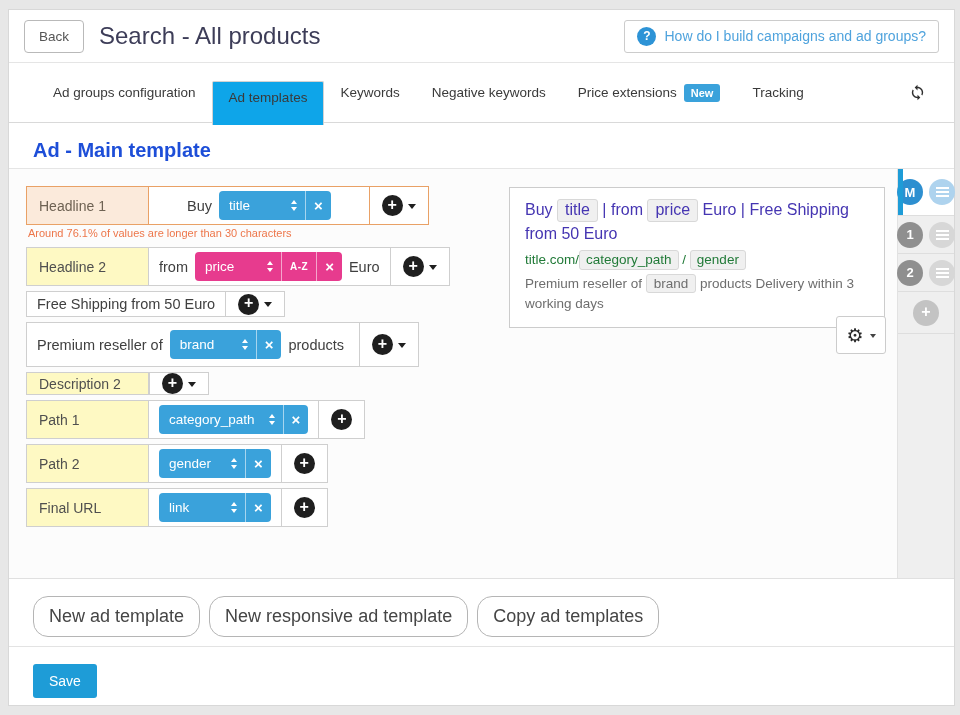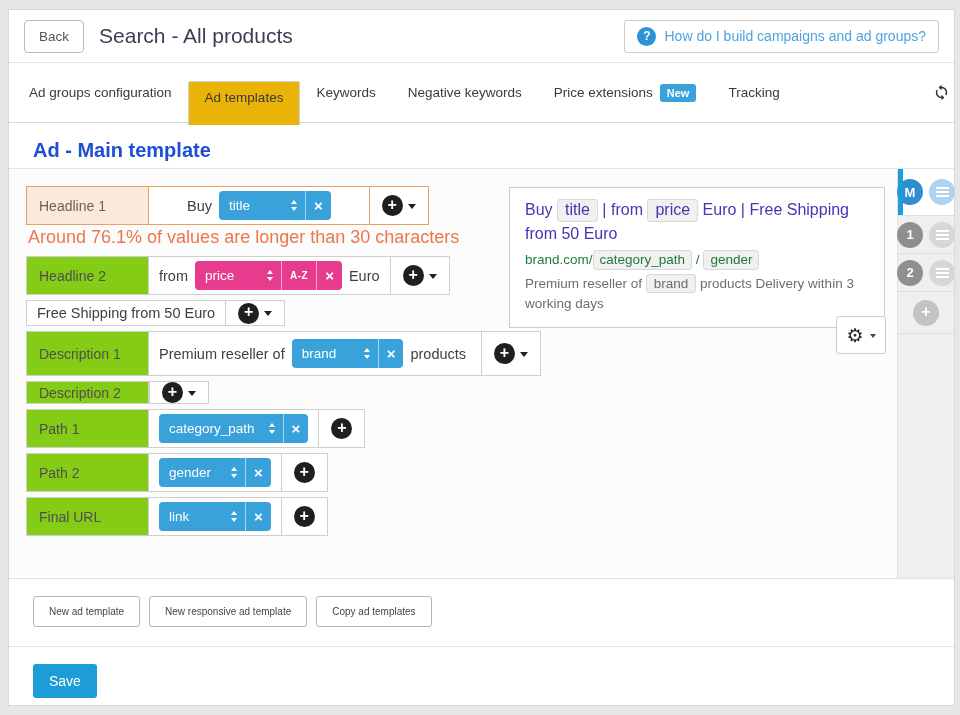--- a/index.html
+++ b/index.html
@@ -11,45 +11,45 @@
     overflow:hidden;
     color:#3f3f3f;
   }
   .card {
     position:absolute; left:8px; top:9px; width:947px; height:697px;
     background:#fff; border:1px solid #d8d8d8;
   }
   
   .header { height:53px; display:flex; align-items:center; padding:0 15px; border-bottom:1px solid #e5e5e5; }
   .back-btn { border:1px solid #b9b9b9; border-radius:4px; background:#fff; padding:8px 14px; font-size:13.5px; color:#555; cursor:pointer; }
-  .page-title { margin-left:15px; font-size:21px; font-weight:500; color:#3d3d58; }
+  .page-title { margin-left:15px; font-size:24px; font-weight:500; color:#3d3d58; }
   .help-btn { margin-left:auto; display:flex; align-items:center; gap:8px; border:1px solid #ccc; border-radius:3px; background:#fff; padding:6px 12px; font-size:14px; color:#4fa3dd; cursor:pointer; }
   .q-icon { width:19px; height:19px; border-radius:50%; background:#2d93d6; color:#fff; font-size:12px; font-weight:bold; display:flex; align-items:center; justify-content:center; }
   
-  .tabbar { height:60px; display:flex; align-items:center; padding:0 4px; border-bottom:1px solid #d9d9d9; }
+  .tabbar { height:60px; display:flex; align-items:center; padding:0 28px; border-bottom:1px solid #d9d9d9; }
   .tab { padding:10px 16px; font-size:13.5px; color:#3a3a3a; cursor:pointer; white-space:nowrap; display:flex; align-items:center; gap:7px; }
-  .tab.active { background:#eab308; border:1px solid #d2d2d2; border-bottom:none; border-radius:2px 2px 0 0; padding:8px 16px 20px; margin-bottom:-20px; position:relative; z-index:2; }
+  .tab.active { background:#0ea5e9; border:1px solid #d2d2d2; border-bottom:none; border-radius:2px 2px 0 0; padding:8px 16px 20px; margin-bottom:-20px; position:relative; z-index:2; }
   .badge { background:#3aa2db; color:#fff; font-size:11px; font-weight:bold; padding:3px 7px; border-radius:3px; }
   .refresh { margin-left:auto; cursor:pointer; display:flex; }
   
   .section-title { height:46px; padding:16px 24px; font-size:20px; font-weight:bold; color:#1d4ed8; border-bottom:1px solid #e5e5e5; }
   
   .form-area { position:relative; height:410px; background:#fcfcfc; padding:17px 0 0 17px; border-bottom:1px solid #e0e0e0; }
   .rowwrap { margin-bottom:5px; }
   .row { display:inline-flex; border:1px solid #cfcfcf; background:#fff; align-items:stretch; vertical-align:top; }
   .row.highlight { border-color:#e9a166;gap:28px; }
-  .row-label { width:122px; background:#84cc16; border-right:1px solid #cfcfcf; padding:0 12px; display:flex; align-items:center; font-size:14px; color:#4f4f4f; }
+  .row-label { width:122px; background:#fef9c3; border-right:1px solid #cfcfcf; padding:0 12px; display:flex; align-items:center; font-size:14px; color:#4f4f4f; }
   .row.highlight .row-label { background:#fbeadb; border-right-color:#e9a166; color:#6e6253; }
   .row-content { display:flex; align-items:center; gap:7px; padding:4px 10px; font-size:14.5px; color:#3f3f3f; background:#fff; }
   .row-content.wrap { width:332px; flex-wrap:wrap; row-gap:9px; padding:7px 10px; }
   .add-cell { border-left:1px solid #cfcfcf; display:flex; align-items:center; gap:5px; padding:0 12px; cursor:pointer; }
   .row.highlight .add-cell { border-left-color:#e9a166; }
   .plus-circle { width:21px; height:21px; border-radius:50%; background:#1f1f1f; color:#fff; font-weight:bold; font-size:16px; line-height:1; display:flex; align-items:center; justify-content:center; padding-bottom:2px; }
   .caret-down { width:0; height:0; border:4px solid transparent; border-top:5px solid #1f1f1f; margin-top:5px; }
-  .warning { color:#ed764a; font-size:18px; margin:2px 0 8px 2px; }
+  .warning { color:#ed764a; font-size:11px; margin:2px 0 8px 2px; }
   
   .chip { display:inline-flex; align-items:center; height:29px; border-radius:4px; color:#fff; font-size:13.5px; cursor:pointer; }
   .chip.blue { background:#3aa2db; }
   .chip.pink { background:#e73b8e; }
   .chip-name { padding:0 6px 0 10px; min-width:64px; }
   .chip-seg { border-left:1px solid rgba(255,255,255,.55); padding:0 8px; height:100%; display:flex; align-items:center; cursor:pointer; }
   .sortglyph { display:flex; flex-direction:column; gap:3px; padding:0 8px; }
   .tri-up { width:0; height:0; border:3.5px solid transparent; border-bottom:4.5px solid #fff; border-top:none; }
   .tri-dn { width:0; height:0; border:3.5px solid transparent; border-top:4.5px solid #fff; border-bottom:none; }
   .az { font-size:10px; font-weight:bold; letter-spacing:.5px; }
@@ -70,21 +70,21 @@
   .sb-item.active { height:47px; background:#fff; }
   .sb-bar { position:absolute; left:0; top:0; bottom:0; width:5px; background:#1e9cd7; }
   .circ { width:26px; height:26px; border-radius:50%; display:flex; align-items:center; justify-content:center; color:#fff; font-weight:bold; font-size:13px; flex:none; }
   .c-blue { background:#2d8fd0; } .c-lblue { background:#aed3ee; }
   .c-gray { background:#8f8f8f; } .c-lgray { background:#d7d7d7; }
   .c-plus { background:#c3c3c3; font-size:16px; padding-bottom:2px; }
   .bars { width:13px; height:10px; background:repeating-linear-gradient(to bottom,#fff 0 2px,transparent 2px 4px); }
   .sb-item.add { height:42px; }
   
   .actions-bar { height:67px; padding:17px 24px; }
-  .action-btn { border:1px solid #b5b5b5; border-radius:3px; background:#fff; padding:9px 15px; font-size:10px; color:#454545; margin-right:9px; cursor:pointer; }
+  .action-btn { border:1px solid #b5b5b5; border-radius:15px; background:#fff; padding:9px 15px; font-size:18px; color:#454545; margin-right:9px; cursor:pointer; }
   .save-bar { height:61px; border-top:1px solid #e3e3e3; padding:17px 24px; }
   .save-btn { background:#1e9cd7; border:none; border-radius:3px; color:#fff; padding:9px 16px; font-size:14px; cursor:pointer; }
 </style>
 </head>
 <body>
 
 <div class="card">
 
   <div class="header">
     <button class="back-btn">Back</button>
@@ -173,21 +173,20 @@
         <div class="rowwrap"><div class="row">
             <div class="row-content">
               <span>Free Shipping from 50 Euro</span>
             </div>
             <div class="add-cell">
               <span class="plus-circle">+</span>
               <span class="caret-down"></span>
             </div>
           </div></div>
         <div class="rowwrap"><div class="row">
-            <div class="row-label">Description 1</div>
             <div class="row-content wrap">
               <span>Premium reseller of</span>
               <span class="chip blue">
                 <span class="chip-name">brand</span>
                 <span class="sortglyph">
                   <span class="tri-up"></span>
                   <span class="tri-dn"></span>
                 </span>
                 <span class="chip-seg">
                   <span class="chip-x">×</span>
@@ -258,21 +257,21 @@
               </span>
             </div>
             <div class="add-cell">
               <span class="plus-circle">+</span>
             </div>
           </div></div>
       </div>
 
     <div class="preview">
       <div class="pv-title" id="pv-title"><span>Buy </span><span class="pv-chip">title</span><span> | from </span><span class="pv-chip">price</span><span> Euro | Free Shipping from 50 Euro</span></div>
-      <div class="pv-url" id="pv-url"><span>brand.com/</span><span class="pv-chip">category_path</span><span> / </span><span class="pv-chip">gender</span></div>
+      <div class="pv-url" id="pv-url"><span>title.com/</span><span class="pv-chip">category_path</span><span> / </span><span class="pv-chip">gender</span></div>
       <div class="pv-desc" id="pv-desc"><span>Premium reseller of </span><span class="pv-chip">brand</span><span> products Delivery within 3 working days</span></div>
     </div>
 
     <div class="gear-btn">
       <span class="gear-glyph">⚙</span>
       <span class="gear-caret"></span>
     </div>
 
     <div class="tpl-sidebar" id="tpl-sidebar">
         <div class="sb-item active">

